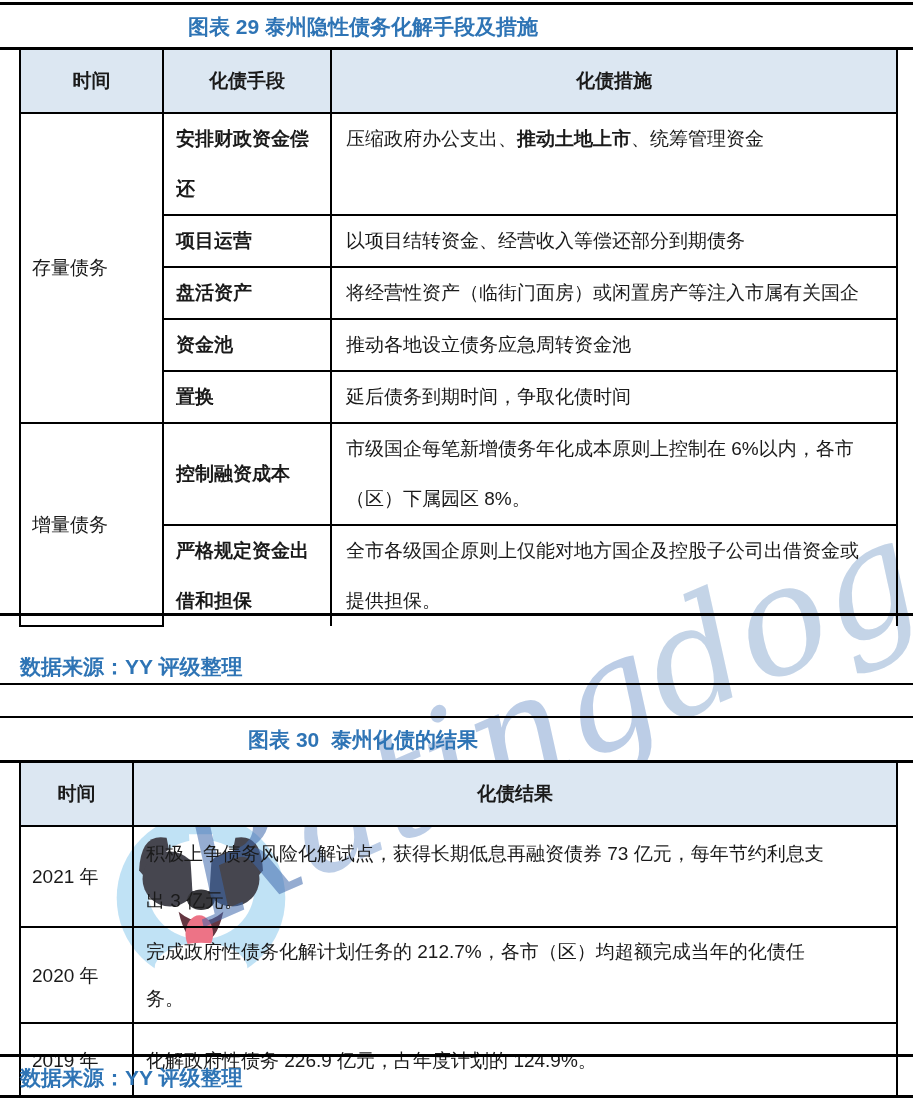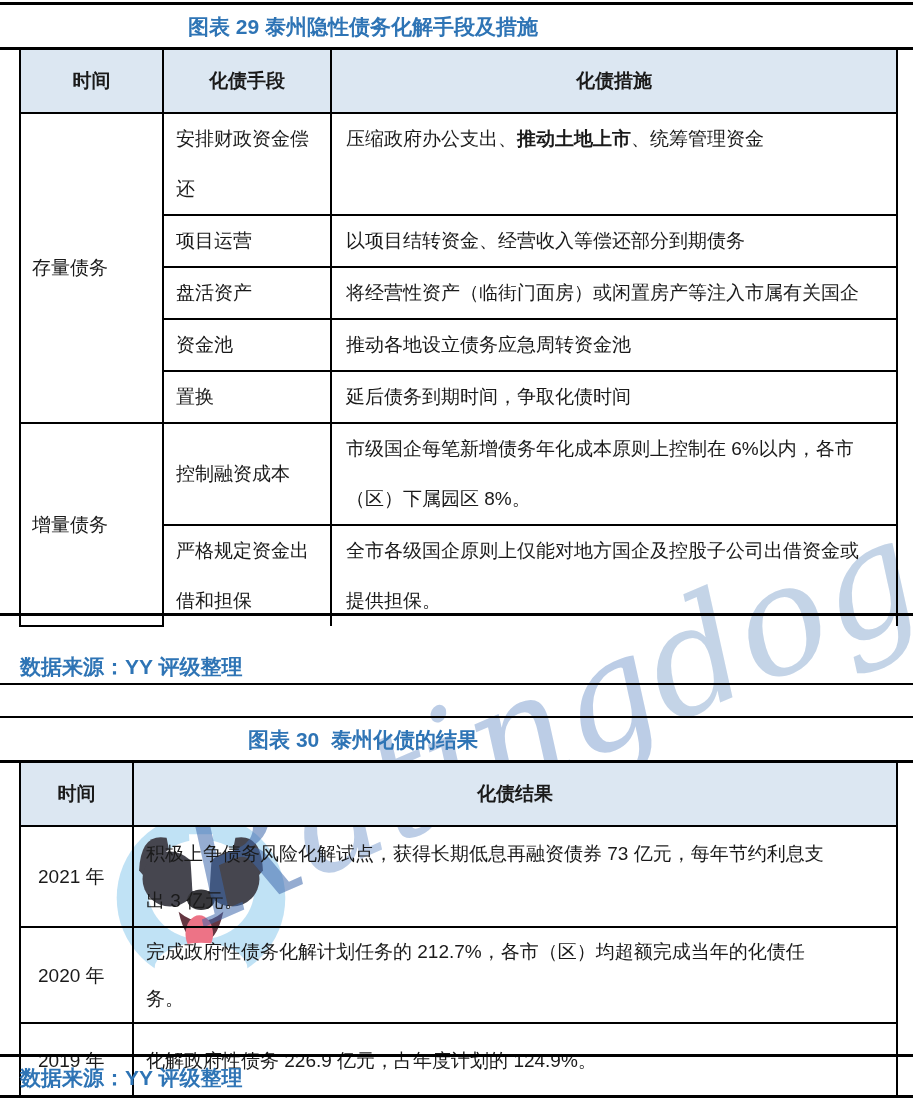--- a/index.html
+++ b/index.html
@@ -32,22 +32,22 @@
   }
   tbody tr:last-child td { border-bottom:none; }
   td { font-size:19px; vertical-align:middle; }
 
   #table1 { top:50px; }
   #table1 td { line-height:50px; }
   #table2 { top:763px; }
   #table2 td { line-height:47px;margin-top:39px; }
 
   .cell-time  { text-align:left; padding:0 6px 0 11px; }
-  .cell-year  { text-align:left; padding:0 6px 0 17px; }
-  .cell-means { text-align:left; padding:0 14px 0 12px; }
+  .cell-year  { text-align:left; padding:0 6px 0 11px; }
+  .cell-means { text-align:left; padding:0 14px 0 12px;font-weight:bold; }
   .cell-measure { text-align:left; padding:0 30px 0 14px; }
   .cell-result  { text-align:left; padding:0 66px 0 12px; }
   .v-top { vertical-align:top; }
   .bold-inline { font-weight:bold; }
 
   .h102 { height:102px; } .h49 { height:49px; } .h50 { height:50px;padding-left:40px; }
   .h51 { height:51px;padding-left:10px; } .h98 { height:98px; }
   .h101 { height:101px; } .h62 { height:62px; } .h74 { height:74px; }
   #table1 tr.group-start td { border-top:2.5px solid #000; }
 

